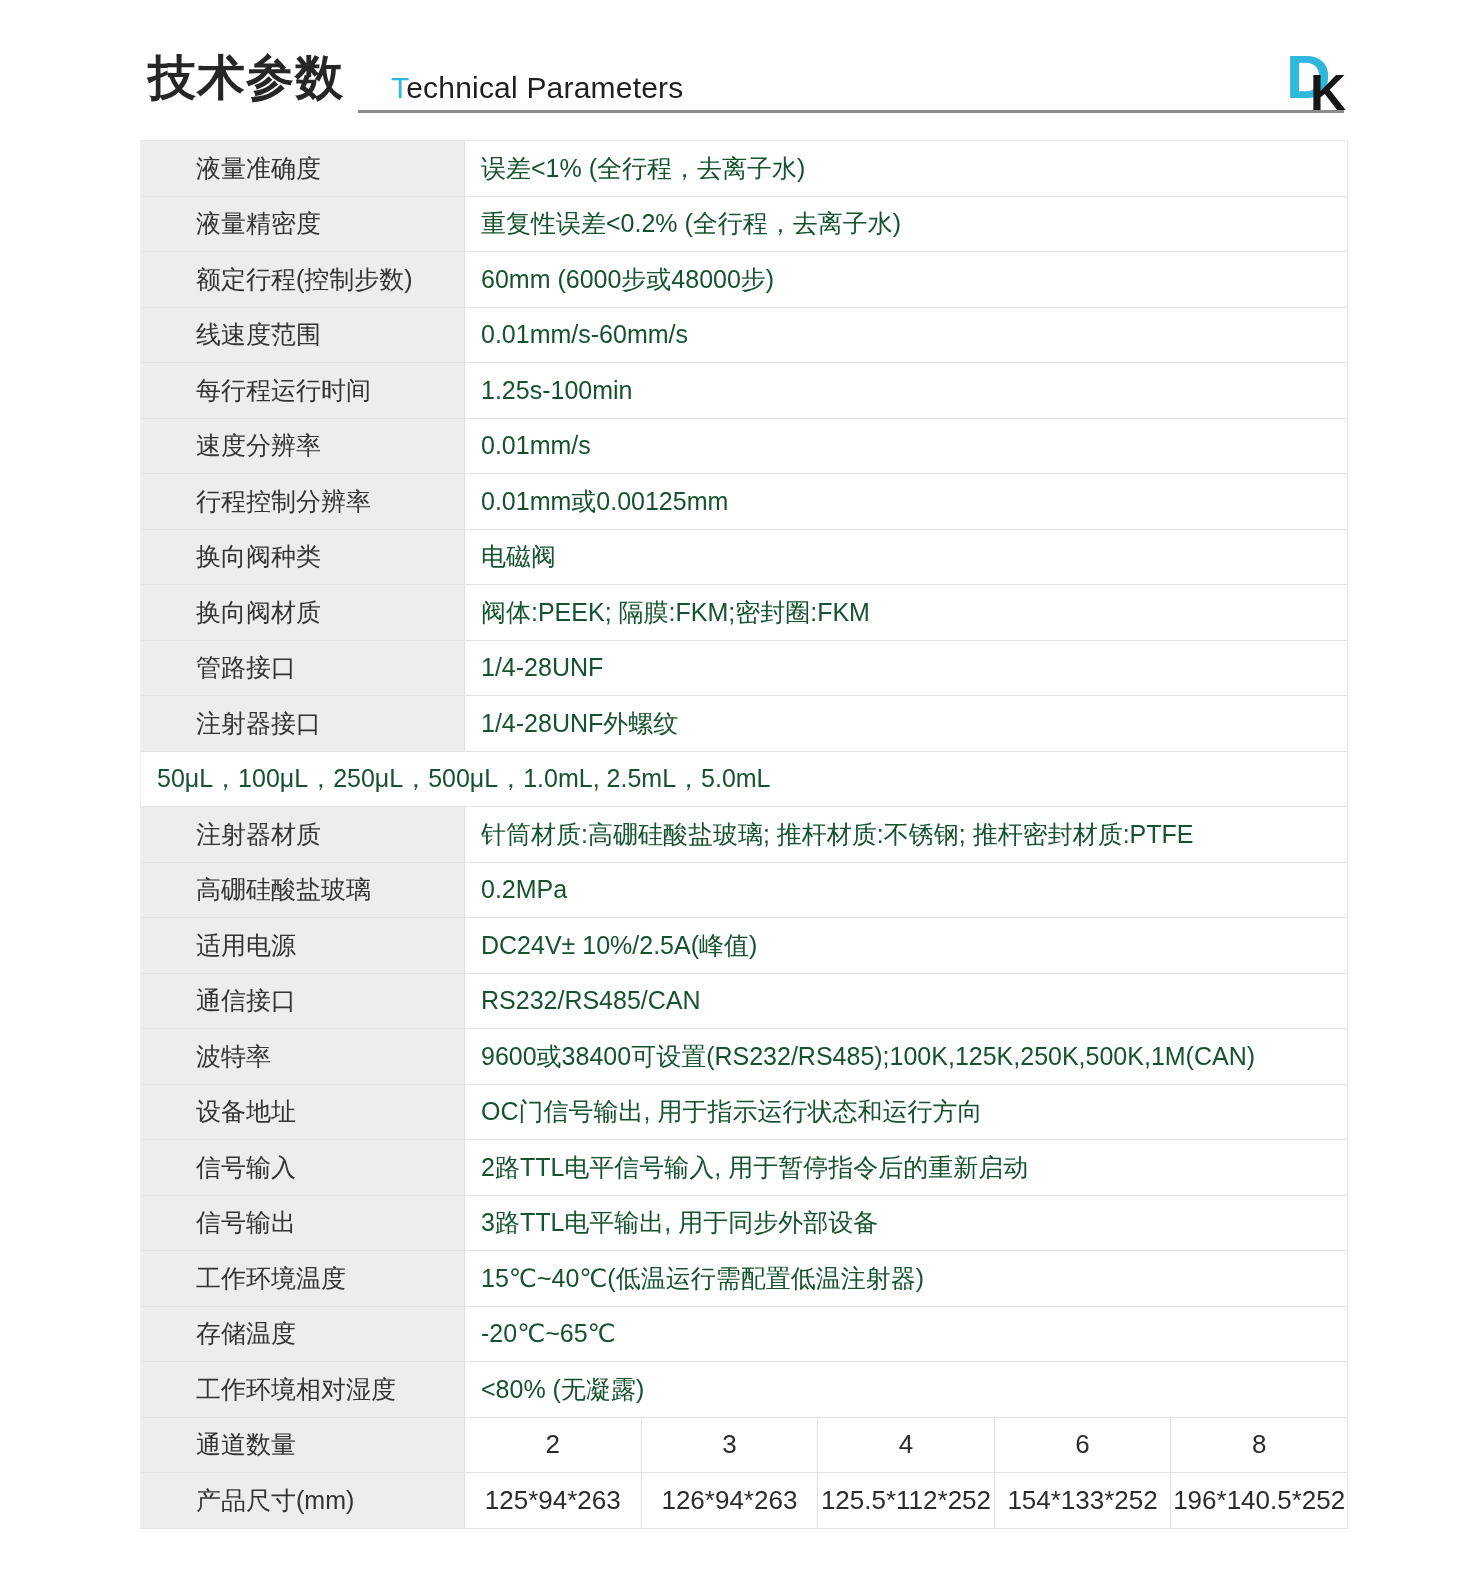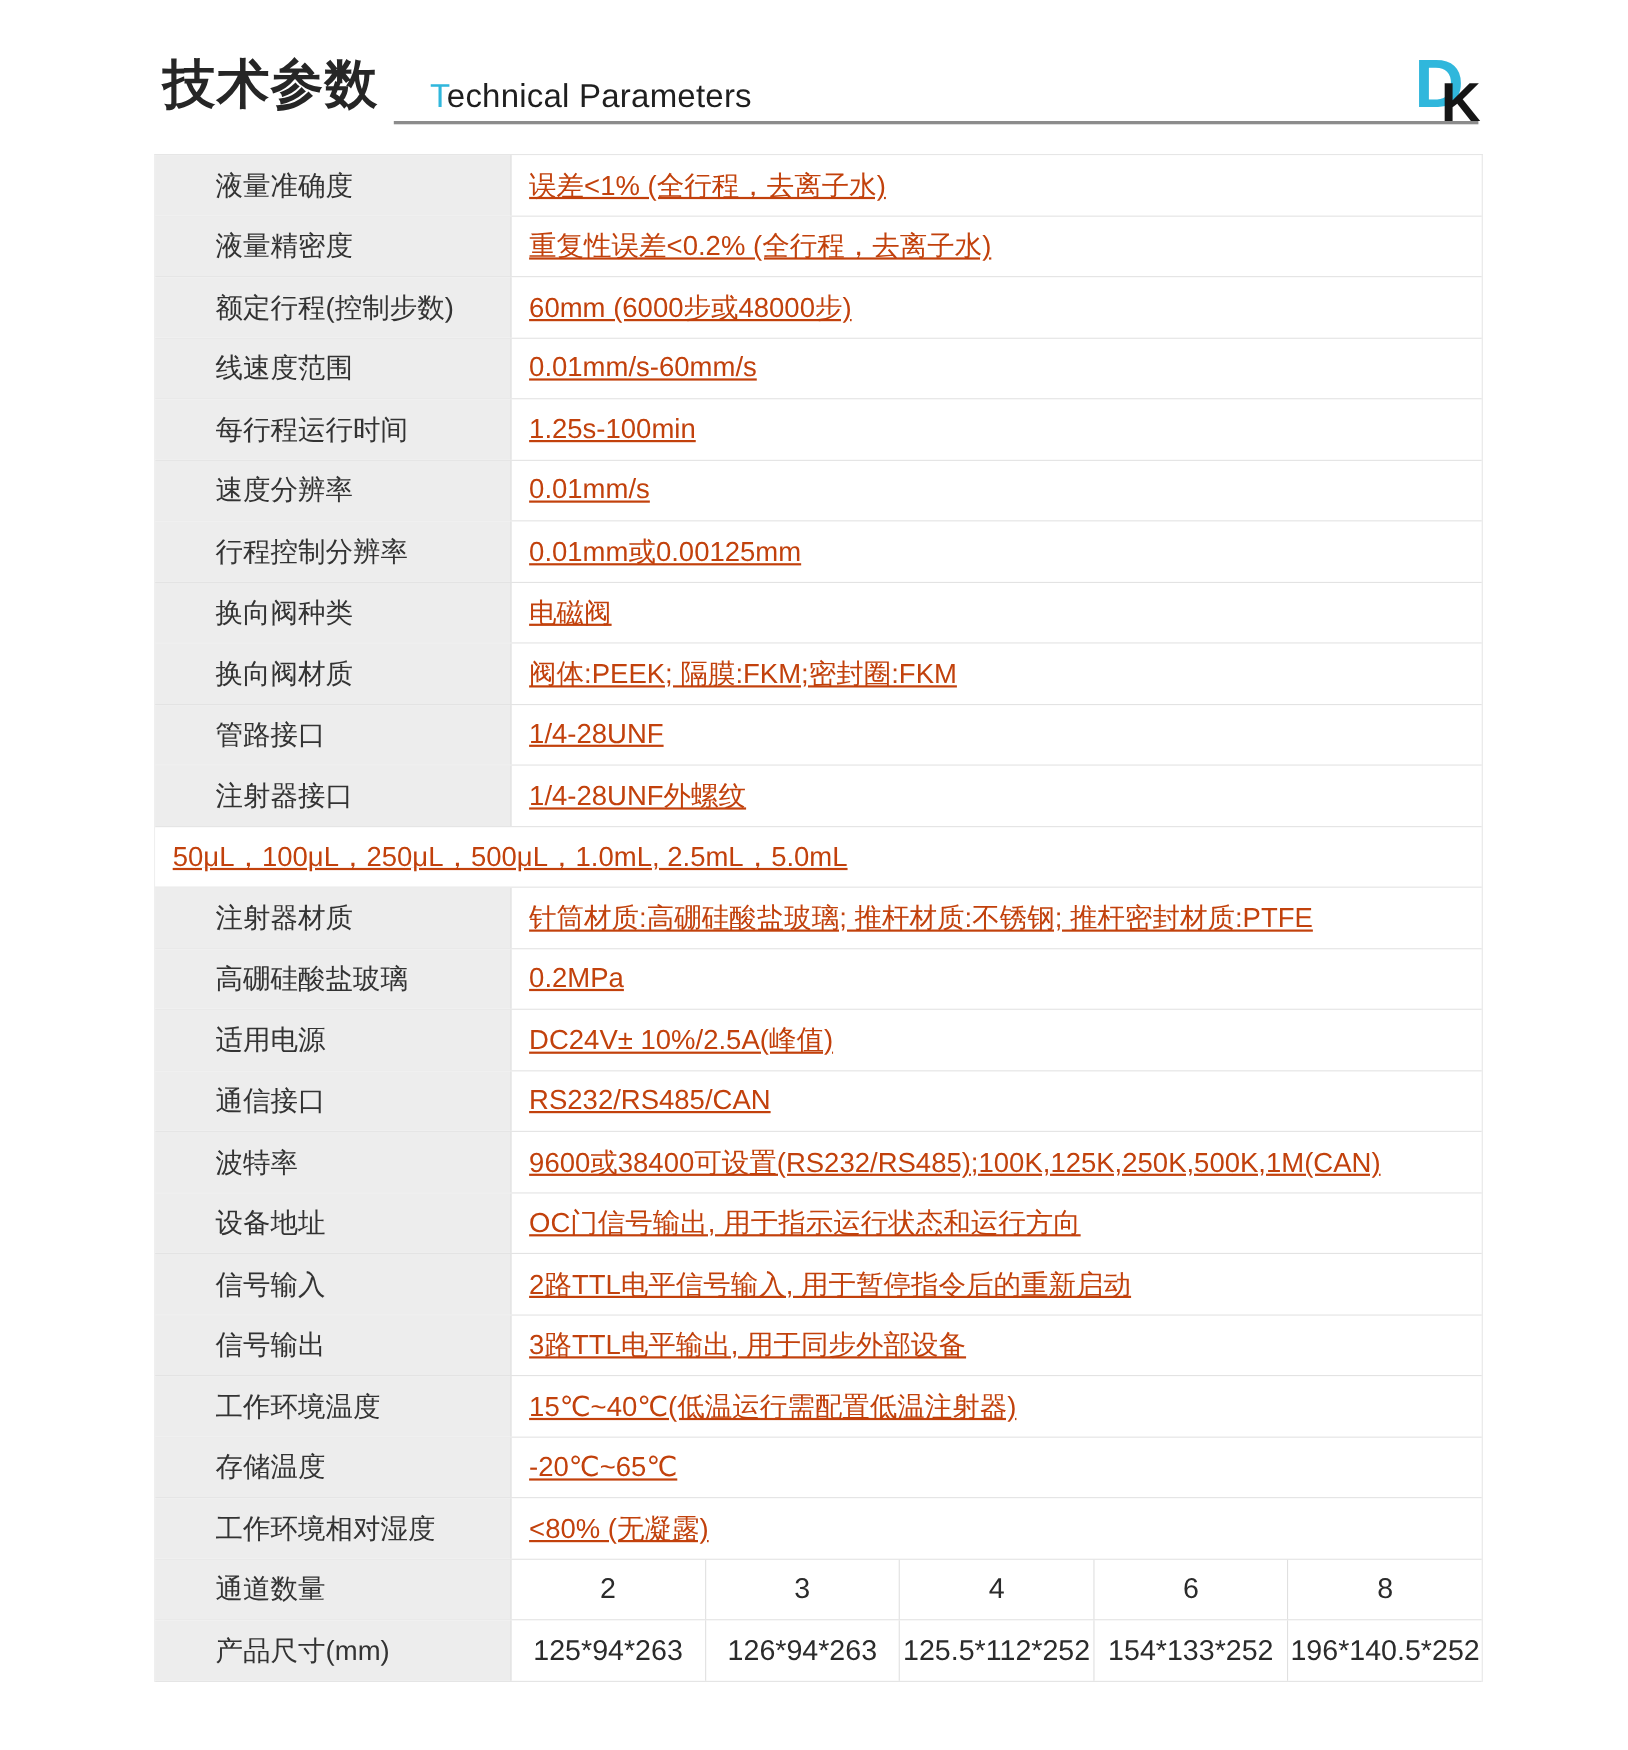--- a/index.html
+++ b/index.html
@@ -41,21 +41,21 @@
   }
   .spec-row{display:flex;height:55.5px;border-bottom:1px solid #e3e3e3;box-sizing:border-box;}
   .spec-label{
     width:324px;flex:0 0 324px;background:#ededed;
     display:flex;align-items:center;padding-left:55px;
     box-sizing:border-box;font-size:25px;color:#333333;
     border-right:1px solid #e0e0e0;white-space:nowrap;
   }
   .spec-value{
     flex:1;display:flex;align-items:center;padding-left:16px;
-    font-size:25px;color:#c2410c;white-space:nowrap;box-sizing:border-box;text-decoration:underline;
+    font-size:25px;color:#14532d;white-space:nowrap;box-sizing:border-box;
   }
   .spec-cell{
     flex:1;display:flex;align-items:center;justify-content:center;
     font-size:26px;color:#2b2b2b;border-right:1px solid #e0e0e0;
     box-sizing:border-box;white-space:nowrap;
   }
   .spec-cell:last-child{border-right:none;}
 </style>
 </head>
 <body>

